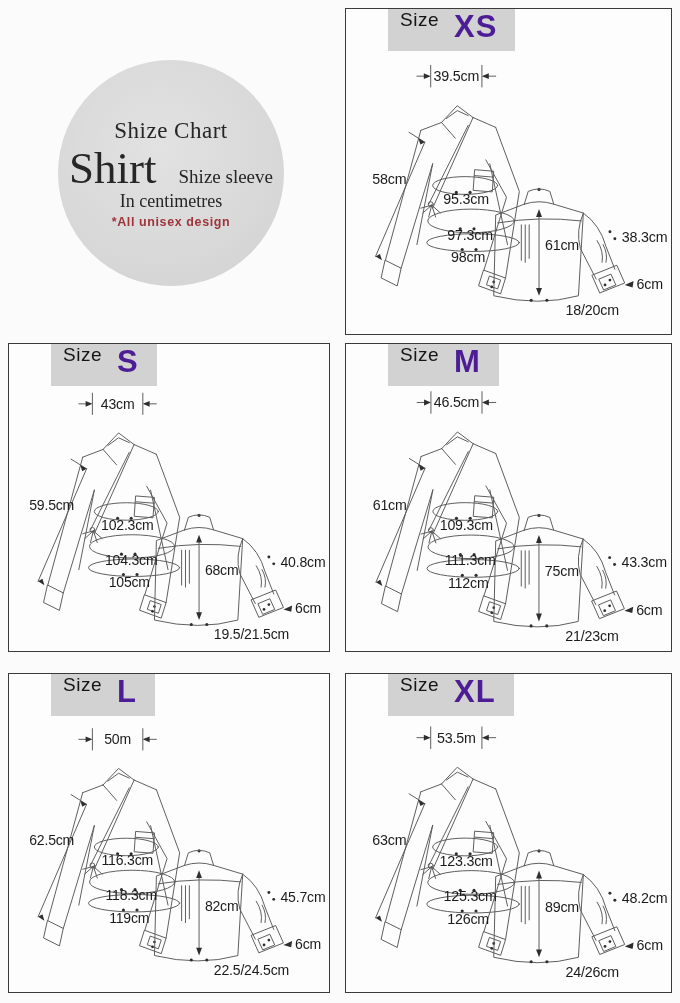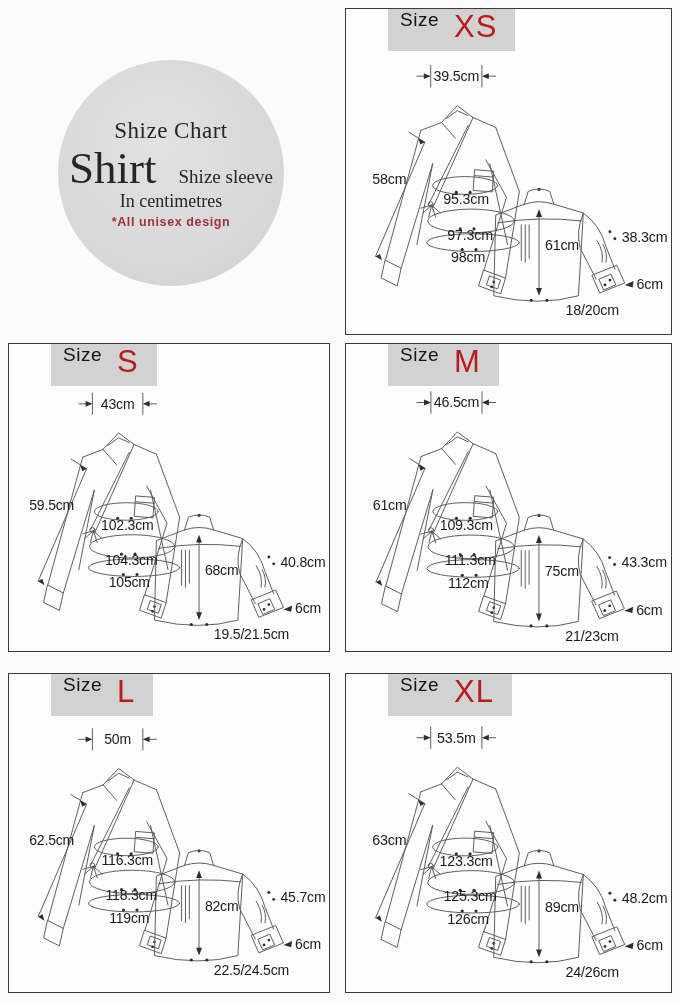--- a/index.html
+++ b/index.html
@@ -24,21 +24,21 @@
   .pos-0{left:345px;top:8px;width:327px;height:327px;}
   .pos-1{left:8px;top:343px;width:322px;height:309px;}
   .pos-2{left:345px;top:343px;width:327px;height:309px;}
   .pos-3{left:8px;top:673px;width:322px;height:320px;}
   .pos-4{left:345px;top:673px;width:327px;height:320px;}
 
   .panel-header{position:absolute;top:0;left:0;height:42px;background:#d2d2d2;
                 display:flex;align-items:flex-start;gap:15px;padding:0 18px 0 12px;
                 box-sizing:border-box;z-index:2;margin-left:42px;}
   .size-word{font-size:19px;color:#151515;letter-spacing:.5px;}
-  .size-value{font-size:31px;color:#b91c1c;letter-spacing:1px;font-weight:400;}
+  .size-value{font-size:31px;color:#4c1d95;letter-spacing:1px;font-weight:700;}
 
   .drawing{position:absolute;left:0;top:30px;width:100%;height:calc(100% - 34px);}
 
   
   .ln{stroke:#5b5b5b;stroke-width:1;fill:none;stroke-linejoin:round;stroke-linecap:round;}
   .dot{fill:#2e2e2e;stroke:none;}
   .arr{fill:#2e2e2e;stroke:none;}
   .ms{font-family:"Liberation Sans",sans-serif;font-size:14.5px;fill:#1b1b1b;letter-spacing:-0.2px;}
 </style>
 </head>

